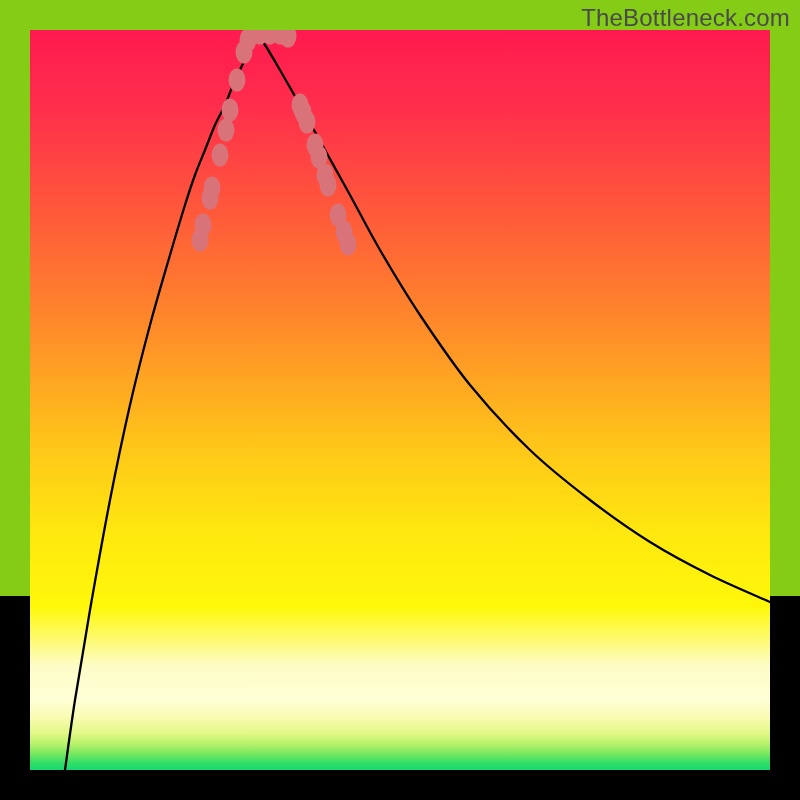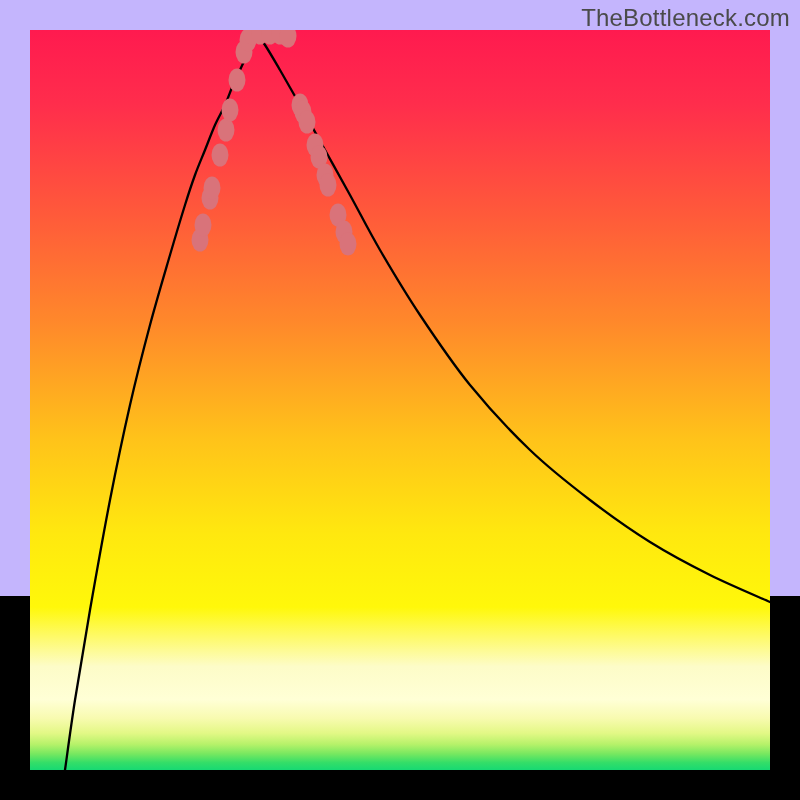--- a/index.html
+++ b/index.html
@@ -8,21 +8,21 @@
     width: 800px;
     height: 800px;
     overflow: hidden;
     background: #000;
     font-family: Arial, Helvetica, sans-serif;
   }
   .frame {
     position: absolute;
     left: 0; top: 0;
     width: 800px; height: 596px;
-    background: #c4b5fd;
+    background: #84cc16;
   }
   .plot {
     position: absolute;
     left: 30px;
     top: 30px;
     width: 740px;
     height: 740px;
     overflow: hidden;
   }
   .watermark {

